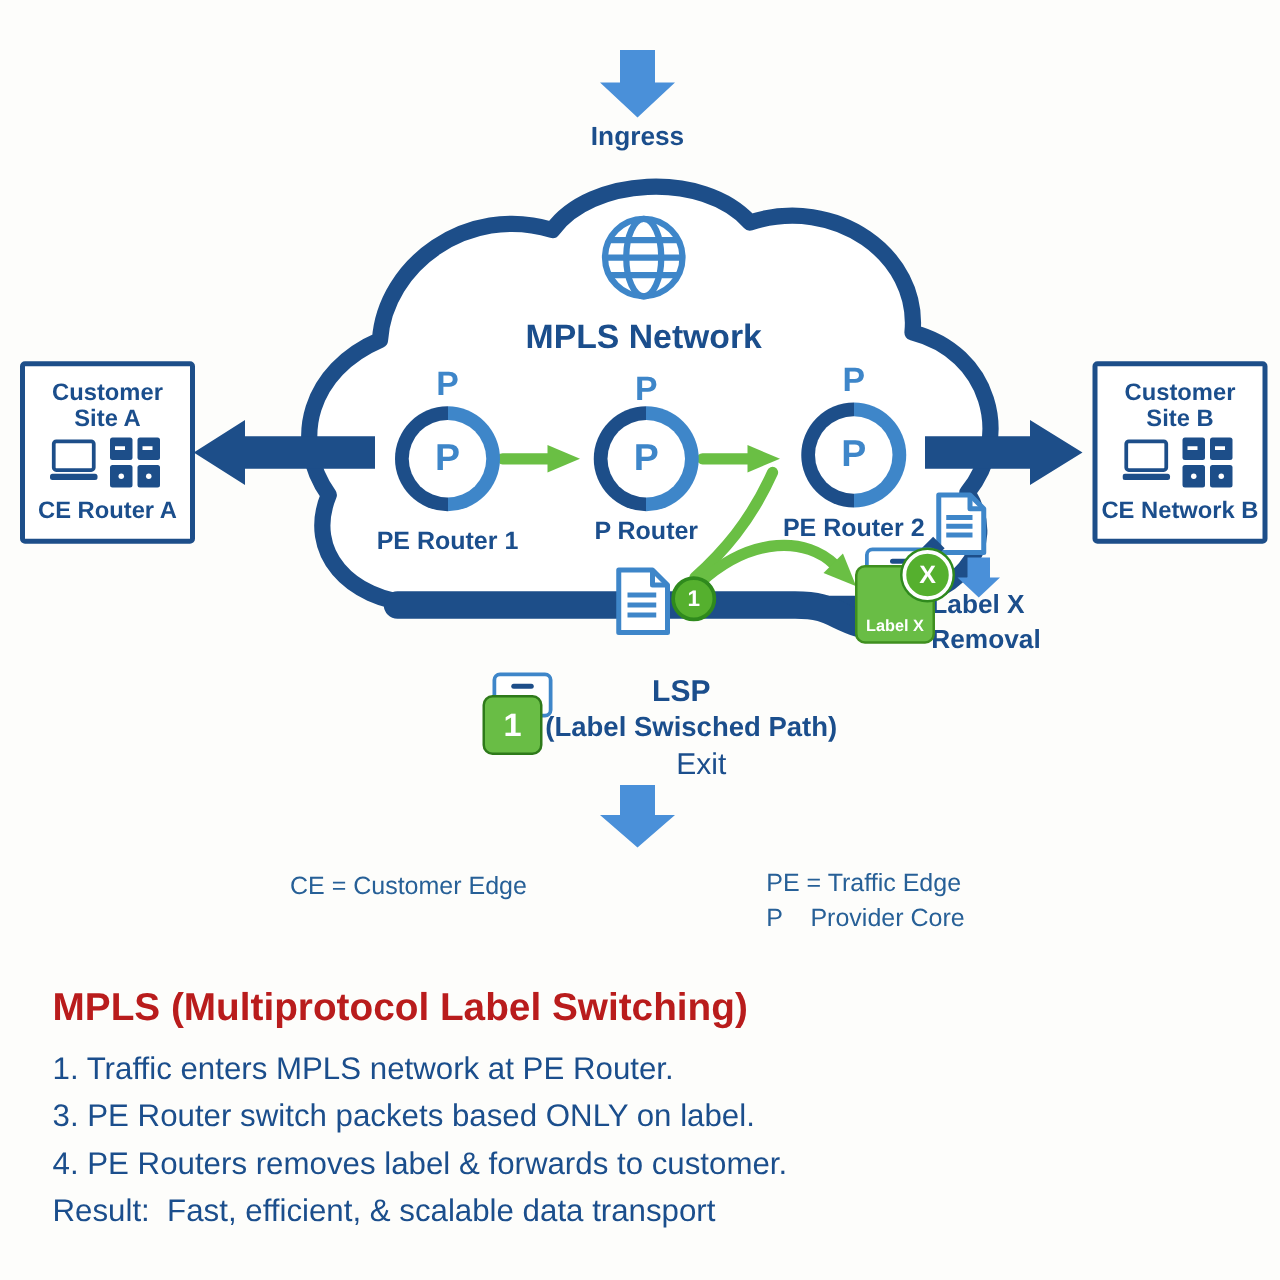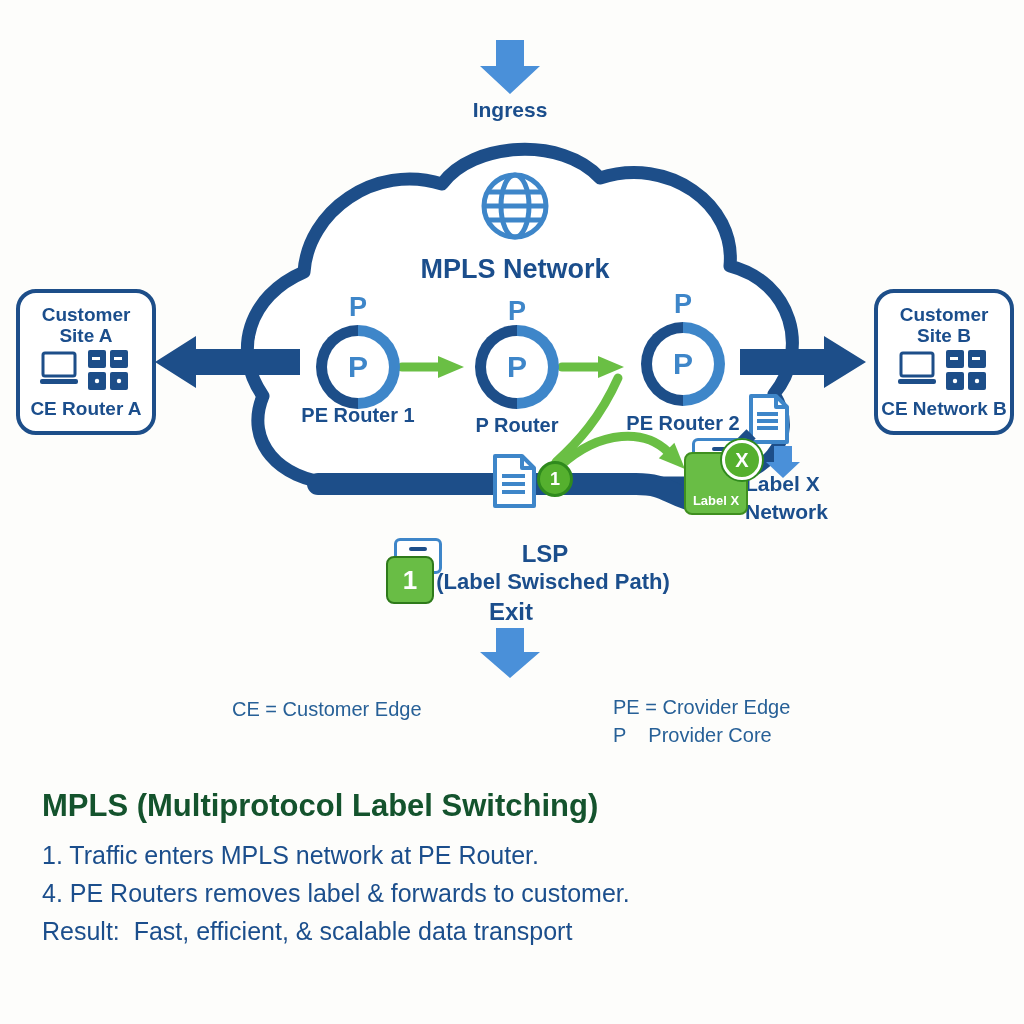--- a/index.html
+++ b/index.html
@@ -16,36 +16,36 @@
     background:conic-gradient(#3e86c9 0deg 180deg,#1d4e89 180deg 360deg);}
   .router .inner{position:absolute;inset:11px;background:#fff;border-radius:50%;
     display:flex;align-items:center;justify-content:center;
     color:#3e86c9;font-weight:bold;font-size:30px;}
   .p-top{position:absolute;z-index:4;width:84px;text-align:center;
     color:#3e86c9;font-weight:bold;font-size:27px;}
   .router-name{position:absolute;z-index:4;width:170px;text-align:center;
     color:#1b4e8c;font-weight:bold;font-size:20px;}
   
   .site-box{position:absolute;z-index:3;width:132px;height:138px;background:#fff;
-    border:4px solid #1d4e89;border-radius:20px;display:flex;flex-direction:column;
+    border:4px solid #1d4e89;border-radius:4px;display:flex;flex-direction:column;
     align-items:center;justify-content:center;gap:2px;}
   .site-title{color:#1b4e8c;font-weight:bold;font-size:19px;line-height:21px;text-align:center;}
   .site-router{color:#1b4e8c;font-weight:bold;font-size:19px;margin-top:2px;}
   
   .badge{position:absolute;z-index:5;border-radius:50%;background:#55b02e;
     border:3px solid #2f8a1d;color:#fff;font-weight:bold;
     display:flex;align-items:center;justify-content:center;}
   .card{position:absolute;z-index:4;background:#fff;border:3px solid #3e86c9;border-radius:6px;}
   .card .dash{position:absolute;left:50%;top:6px;transform:translateX(-50%);
     width:18px;height:4px;background:#1d4e89;border-radius:2px;}
   .green-box{position:absolute;z-index:5;background:#69bd45;border:2px solid #3f8f1f;
     border-radius:8px;color:#fff;font-weight:bold;display:flex;
     align-items:flex-end;justify-content:center;}
   .legend{position:absolute;z-index:4;color:#276097;font-size:20px;}
-  .footer-title{position:absolute;z-index:4;color:#14532d;font-weight:bold;font-size:31px;}
+  .footer-title{position:absolute;z-index:4;color:#b91c1c;font-weight:bold;font-size:31px;}
   .footer-item{color:#1b4e8c;font-size:25px;line-height:38px;white-space:pre-wrap;}
   .diamond{position:absolute;z-index:4;width:13px;height:13px;background:#1d4e89;
     transform:rotate(45deg);}
 </style>
 </head>
 <body>
 
 <div id="stage">
 
   <svg id="bg-svg" width="1024" height="1024" viewBox="0 0 1024 1024">
@@ -116,21 +116,21 @@
   <div class="router" style="left:316px;top:325px;">
     <div class="inner">P</div>
   </div>
   <div class="router" style="left:475px;top:325px;">
     <div class="inner">P</div>
   </div>
   <div class="router" style="left:641px;top:322px;">
     <div class="inner">P</div>
   </div>
 
-  <div class="router-name" style="left:273px;top:404px;">PE Router 1</div>
+  <div class="router-name" style="left:273px;top:422px;">PE Router 1</div>
   <div class="router-name" style="left:432px;top:414px;">P Router</div>
   <div class="router-name" style="left:598px;top:412px;">PE Router 2</div>
 
   <div class="site-box" style="left:16px;top:289px;">
     <div class="site-title">
       <div>Customer</div>
       <div>Site A</div>
     </div>
     <svg width="92" height="46" viewBox="0 0 92 46">
       <rect x="3" y="5" width="32" height="23" rx="2" fill="#fff" stroke="#1d4e89" stroke-width="3"></rect>
@@ -171,38 +171,39 @@
 
   <div class="diamond" style="left:740px;top:432px;"></div>
   <div class="card" style="left:692px;top:438px;width:52px;height:26px;">
     <div class="dash"></div>
   </div>
   <div class="green-box" style="left:684px;top:452px;width:60px;height:54px;font-size:13px;padding-bottom:5px;">Label X</div>
   <div class="badge" style="left:722px;top:440px;width:34px;height:34px;font-size:20px;border-color:#fff;box-shadow:0 0 0 2px #2f8a1d;">X</div>
 
   <div class="txt" style="left:745px;top:470px;font-weight:bold;font-size:21px;line-height:28px;">
     <div>Label X</div>
-    <div>Network</div>
+    <div>Removal</div>
   </div>
 
   <div class="card" style="left:394px;top:538px;width:42px;height:30px;">
     <div class="dash"></div>
   </div>
   <div class="green-box" style="left:386px;top:556px;width:44px;height:44px;font-size:26px;align-items:center;border-color:#2e7a1a;">1</div>
 
   <div class="txt ctr" style="left:418px;top:569px;width:270px;font-weight:bold;font-size:22px;">(Label Swisched Path)</div>
   <div class="txt ctr" style="left:435px;top:540px;width:220px;font-weight:bold;font-size:24px;">LSP</div>
-  <div class="txt ctr" style="left:441px;top:598px;width:140px;font-weight:bold;font-size:24px;">Exit</div>
+  <div class="txt ctr" style="left:441px;top:598px;width:140px;font-weight:normal;font-size:24px;text-align:right;">Exit</div>
 
   <div class="legend" style="left:232px;top:698px;">CE = Customer Edge</div>
-  <div class="legend" style="left:613px;top:696px;">PE = Crovider Edge</div>
+  <div class="legend" style="left:613px;top:696px;">PE = Traffic Edge</div>
   <div class="legend" style="left:613px;top:724px;">
     <span>P</span><span style="margin-left:22px;">Provider Core</span>
   </div>
 
   <div class="footer-title" style="left:42px;top:788px;">MPLS (Multiprotocol Label Switching)</div>
   <div class="abs" style="left:42px;top:836px;z-index:4;">
     <div class="footer-item">1. Traffic enters MPLS network at PE Router.</div>
+    <div class="footer-item">3. PE Router switch packets based ONLY on label.</div>
     <div class="footer-item">4. PE Routers removes label &amp; forwards to customer.</div>
     <div class="footer-item">Result:  Fast, efficient, &amp; scalable data transport</div>
   </div>
 
 </div>
 
 </body></html>

